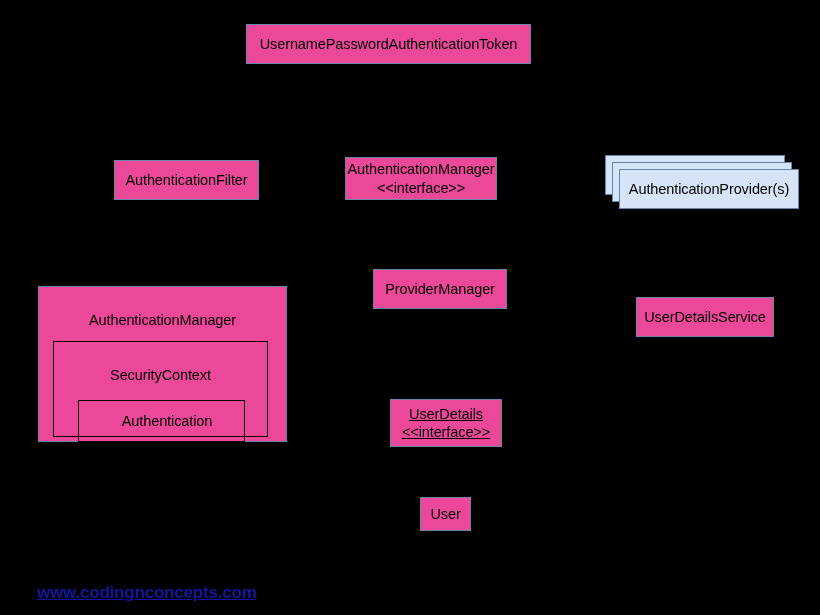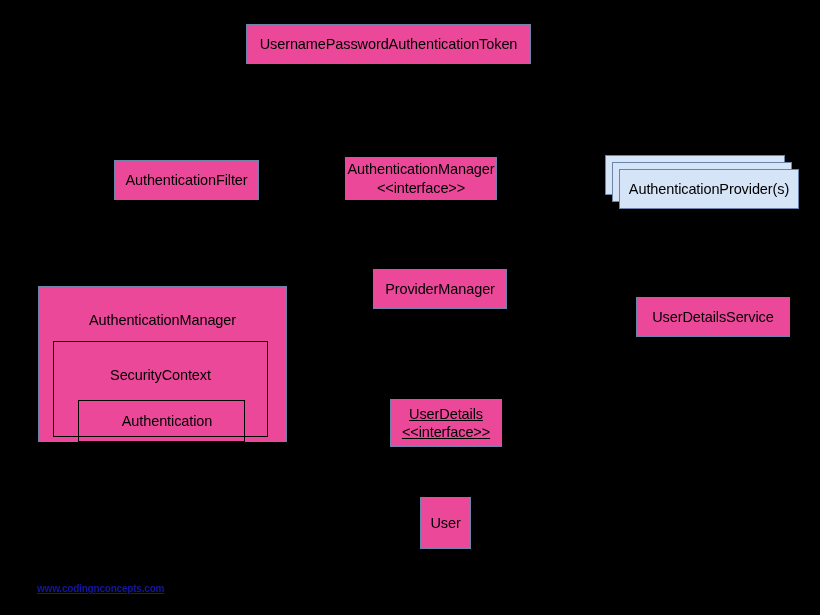--- a/index.html
+++ b/index.html
@@ -58,21 +58,21 @@
     align-items: center;
     justify-content: center;
     text-align: center;
     font-size: 14.5px;
     color: #000000;
     letter-spacing: -0.1px;
   }
   .sitelink {
     position: absolute;
     color: #14179e;
-    font-size: 10px;
+    font-size: 17px;
     font-weight: bold;
     text-decoration: underline;
     letter-spacing: -0.2px;
     white-space: nowrap;
   }
 </style>
 </head>
 <body>
 
 <div id="canvas">
@@ -85,32 +85,32 @@
 &lt;&lt;interface&gt;&gt;</div>
 
   <div class="stack" style="left:605px; top:155px; width:200px; height:56px;">
     <div class="layer" style="left:0px; top:0px; width:180px; height:40px;"></div>
     <div class="layer" style="left:7px; top:7px; width:180px; height:40px;"></div>
     <div class="layer front" style="left:14px; top:14px; width:180px; height:40px;">AuthenticationProvider(s)</div>
   </div>
 
   <div class="node" style="left:373px; top:269px; width:134px; height:40px;text-align:right;">ProviderManager</div>
 
-  <div class="node" style="left:636px; top:297px; width:154px; height:40px;">UserDetailsService</div>
+  <div class="node" style="left:636px; top:297px; width:138px; height:40px;">UserDetailsService</div>
 
   <div class="node container" style="left:38px; top:286px; width:249px; height:156px;">
     <span>AuthenticationManager</span>
 
     <div class="node inner-plain container" style="left:14px; top:34px; width:215px; height:96px;">
       <span>SecurityContext</span>
 
       <div class="node inner-plain" style="left:24px; top:38px; width:167px; height:42px; display:flex;padding-left:11px;">Authentication</div>
     </div>
   </div>
 
   <div class="node" style="left:390px; top:399px; width:112px; height:48px;text-decoration:underline;">UserDetails
 &lt;&lt;interface&gt;&gt;</div>
 
-  <div class="node" style="left:420px; top:497px; width:51px; height:52px;">User</div>
+  <div class="node" style="left:420px; top:497px; width:51px; height:34px;">User</div>
 
   <a class="sitelink" href="#" style="left:37px; top:583px;">www.codingnconcepts.com</a>
 
 </div>
 
 </body></html>

